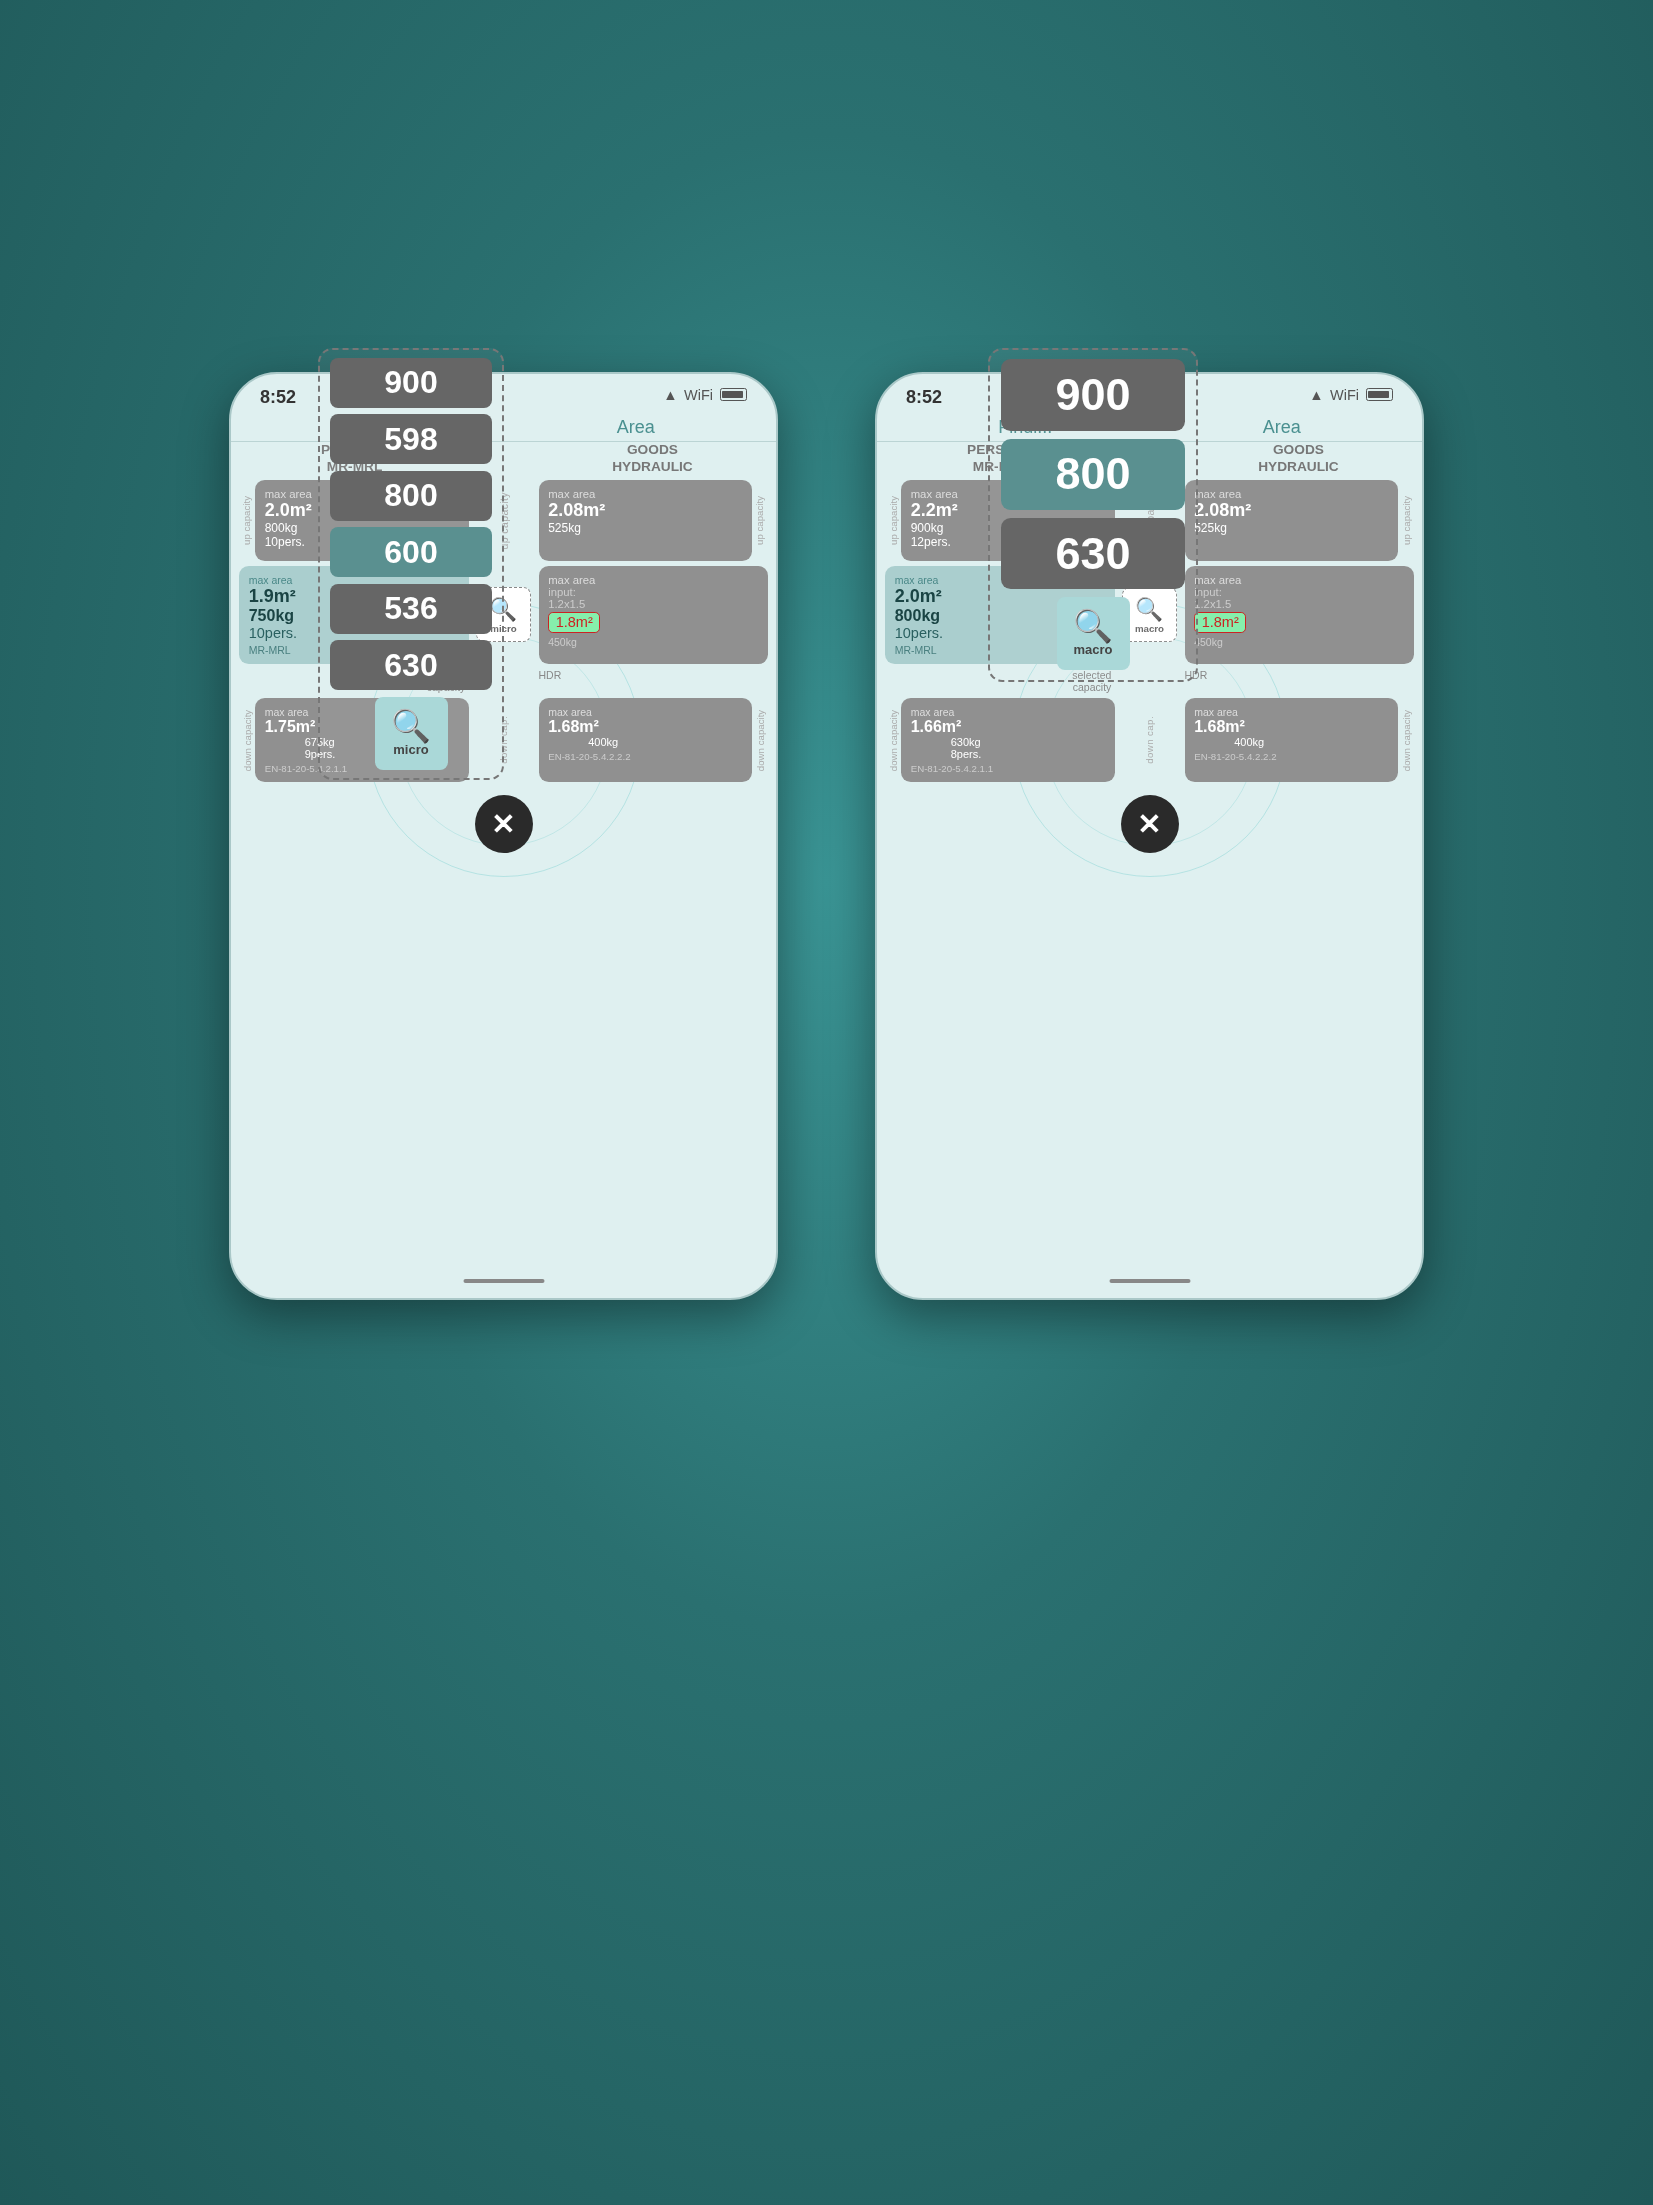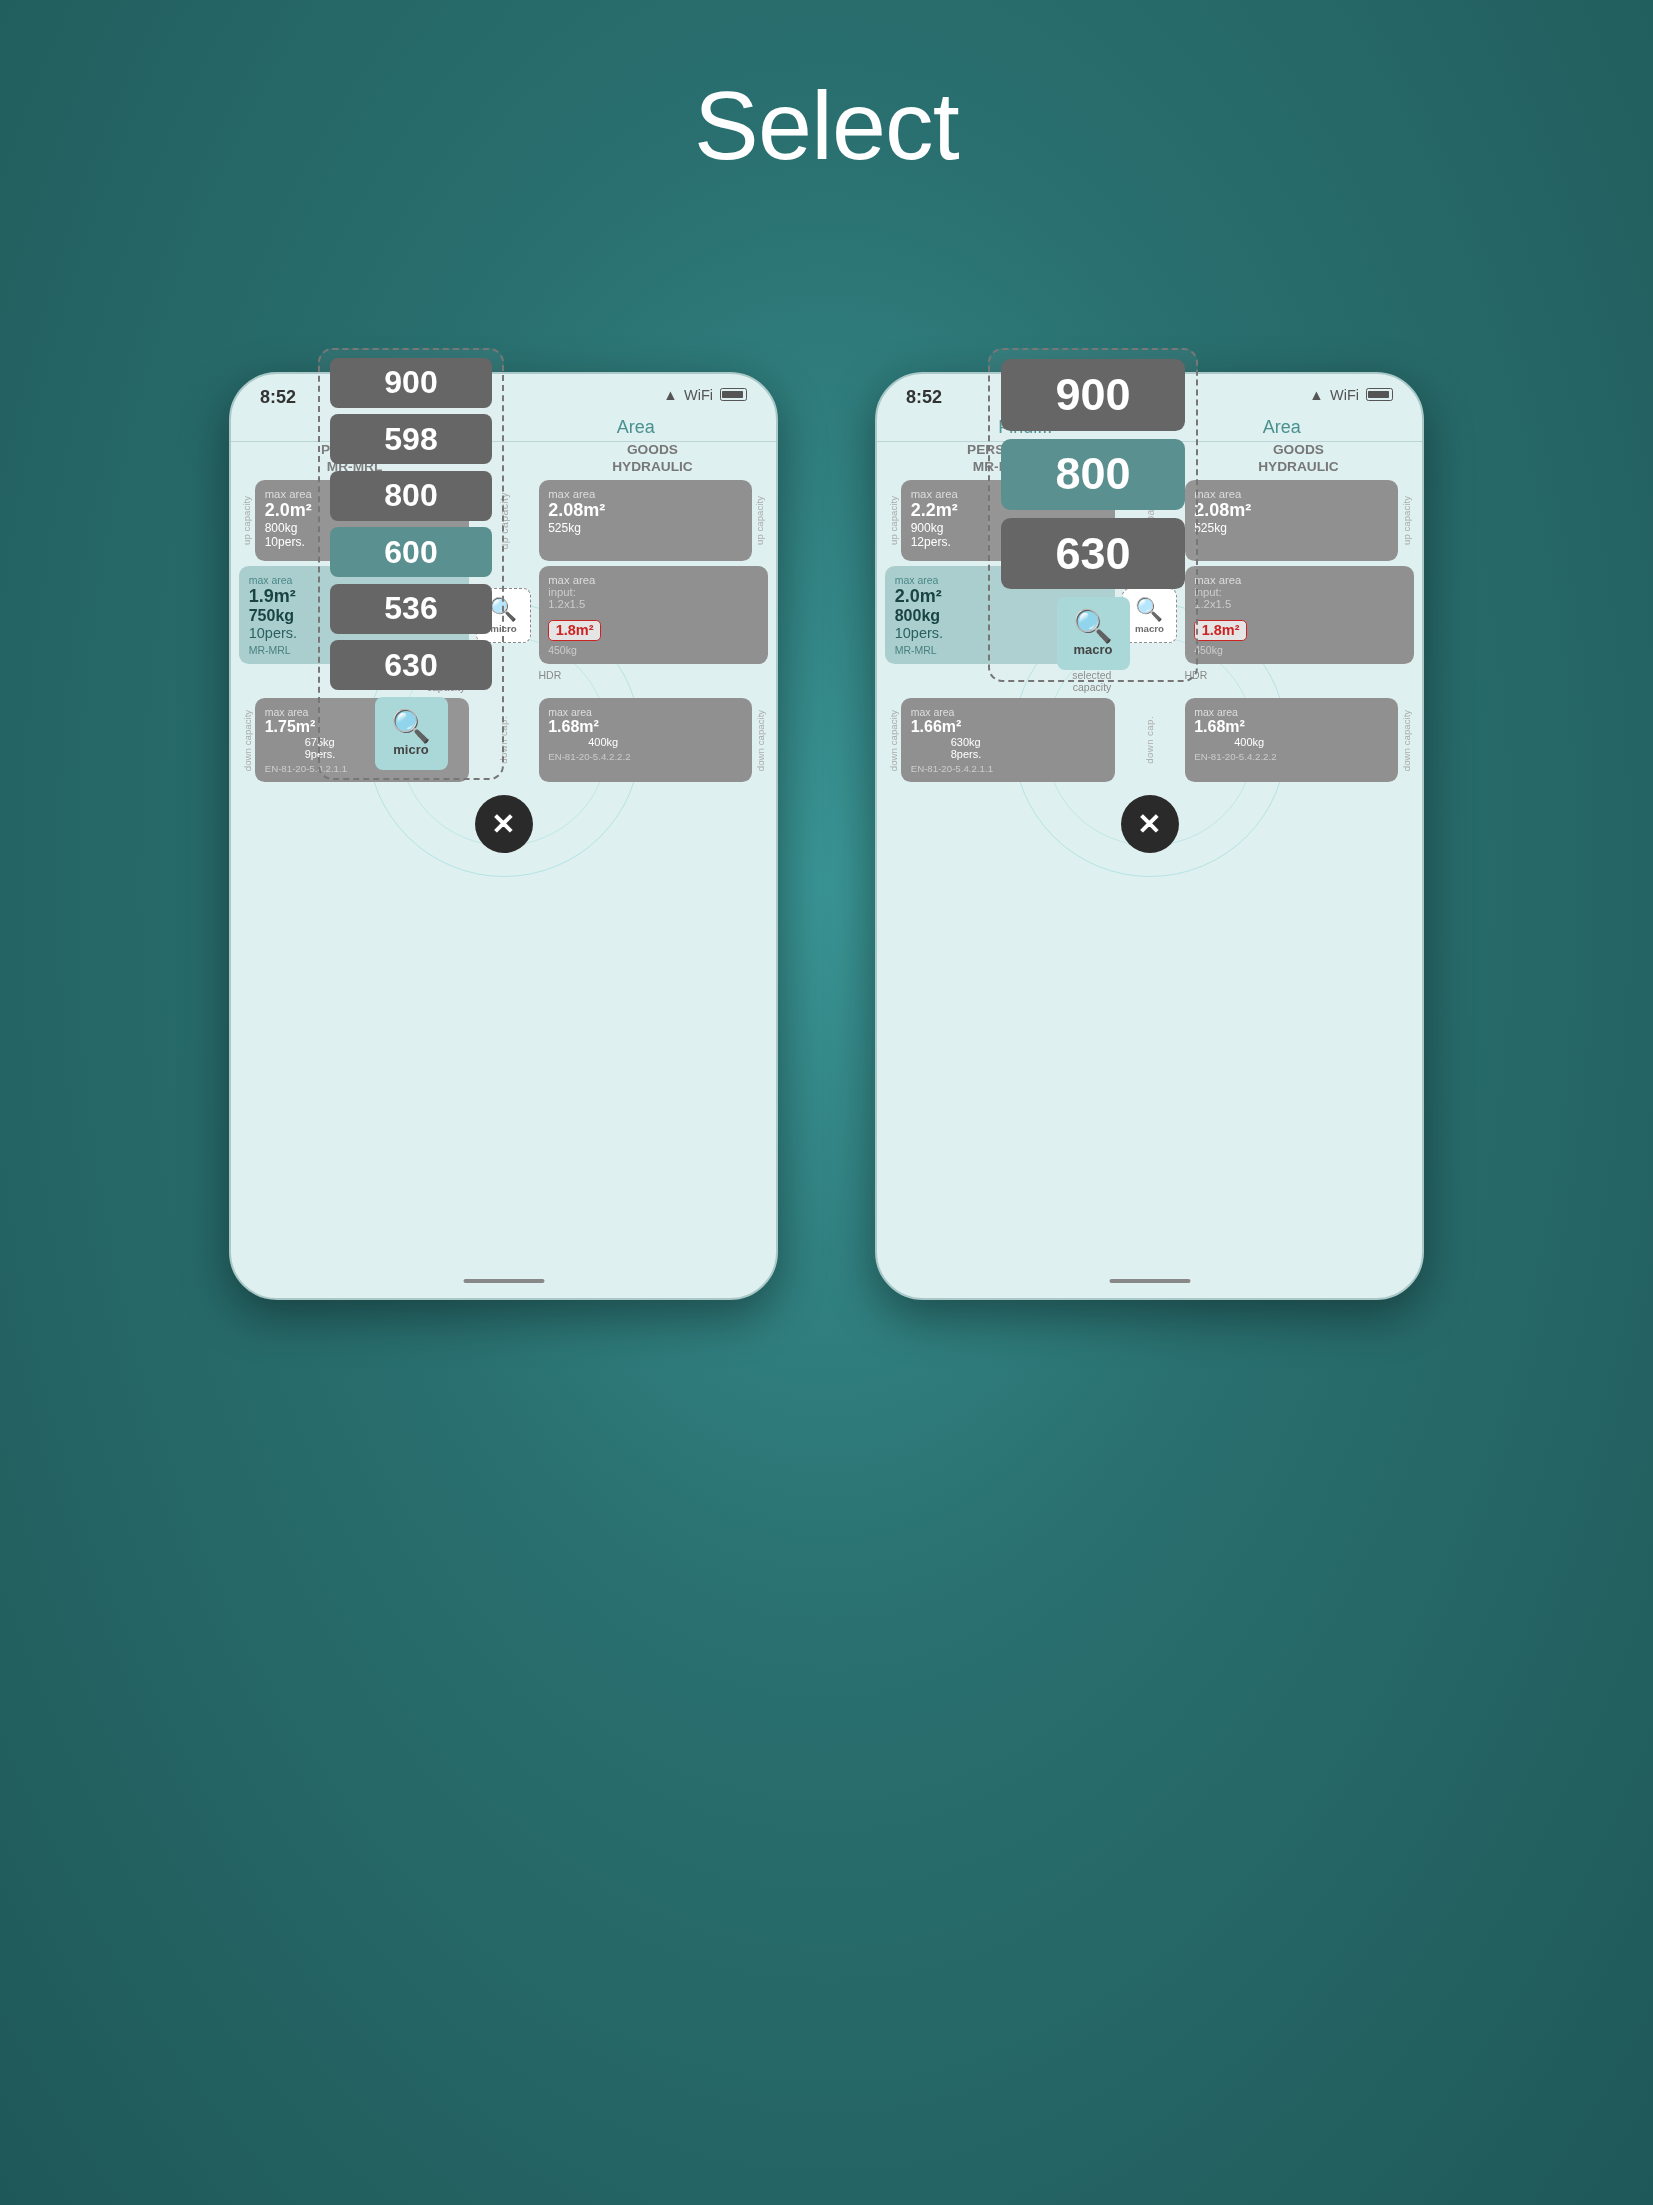--- a/index.html
+++ b/index.html
@@ -182,28 +182,28 @@
     }
 
     .mag-center-label {
       font-size: 9.7px;
       color: #666;
       font-weight: 600;
     }
 
     .red-badge-sm {
       display: inline-block;
-      background: #e5e5e5;
+      background: #86efac;
       border: 1.6px solid #cc2222;
       border-radius: 4.8px;
       color: #cc2222;
       font-size: 14.5px;
-      font-weight: 700;
+      font-weight: 400;
       padding: 1.6px 6.5px;
-      margin-top: 10px;
+      margin-top: 2px;
     }
 
     .bottom-cell {
       background: #909090;
       border-radius: 9.7px;
       padding: 8px 9.7px;
       color: white;
       font-size: 12px;
       min-height: 81px;
     }
@@ -214,21 +214,21 @@
     .bottom-cell .en { font-size: 9.7px; color: #ccc; margin-top: 3.2px; }
 
   </style>
 </head>
 <body>
 
 <div class="page-wrapper">
 
   <div class="header">
     <h1>
-      <span>Select</span><br>
+      <br>
       <br>
     </h1>
   </div>
 
   <div class="phones-row">
 
     <div class="phone-wrapper">
 
       <div style="position:absolute; top:-24px; left:89px; z-index:30; border:2.4px dashed #777; border-radius:14.5px; padding:8px 9.7px; width:186px; background:rgba(255,255,255,0.05);">
         <div style="background:#666; border-radius:8px; color:white; font-size:32px; font-weight:700; text-align:center; padding:6.5px 0; margin-bottom:6.5px;">900</div>

